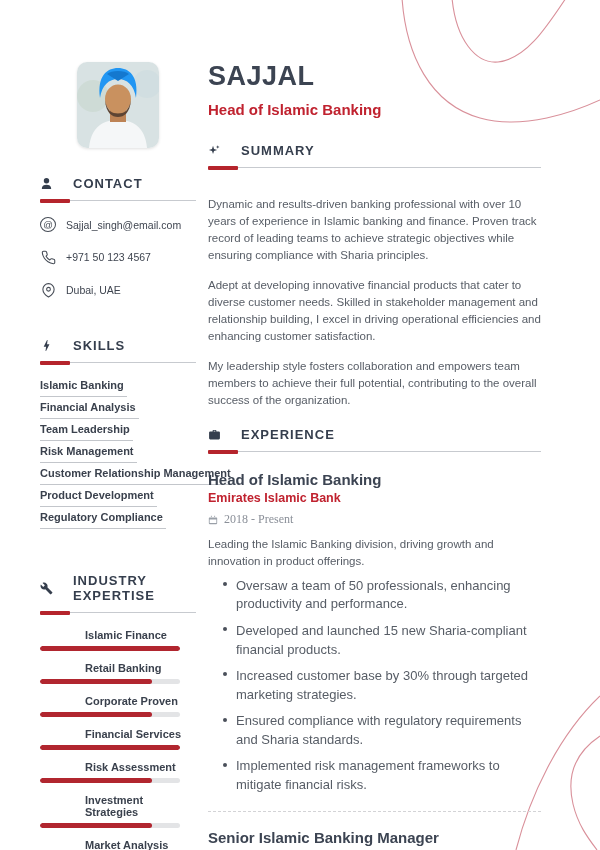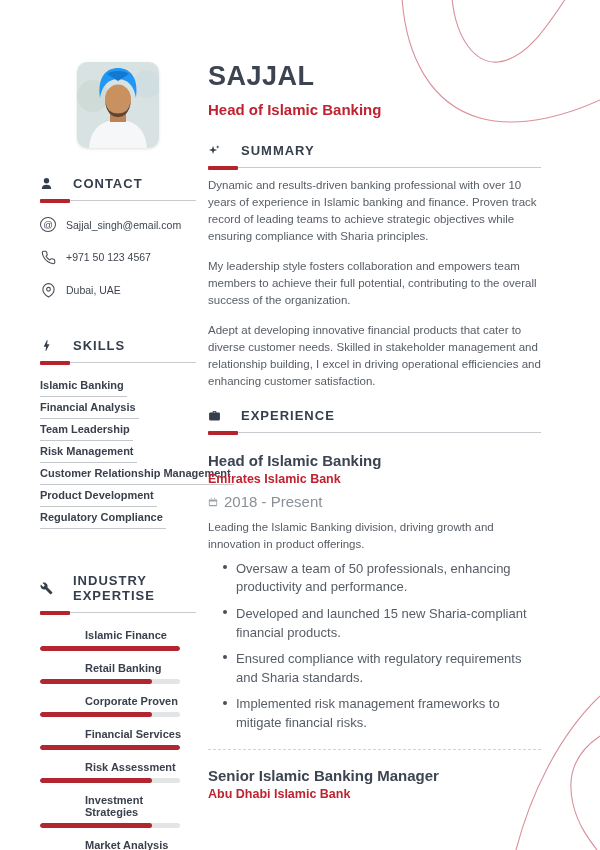--- a/index.html
+++ b/index.html
@@ -54,28 +54,28 @@
   .fill{height:100%;background:#b1262f;border-radius:3px;}
 
   
   .main{position:absolute;left:208px;top:60px;width:333px;}
   .name{margin:0;font-size:27px;line-height:33px;font-weight:600;color:#3c4452;letter-spacing:.5px;}
   .name span{display:block;}
   .job-title{margin-top:8px;font-size:15px;font-weight:bold;color:#c0222f;}
 
   .summary-sec{margin-top:25px;}
   .summary-sec p{margin:0 0 13px 0;font-size:11.5px;line-height:1.48;color:#575d66;}
-  .summary-sec .body{margin-top:7px;}
+  .summary-sec .body{margin-top:26px;}
 
   .experience-sec{margin-top:18px;}
   .job{margin-top:17px;}
   .job h3{margin:0;font-size:15px;font-weight:bold;color:#3c4452;}
   .company{margin-top:3px;font-size:12.5px;font-weight:bold;color:#c0222f;}
   .daterow{display:flex;align-items:center;gap:6px;margin-top:7px;
-      font-size:15px;color:#8a8f98;}
+      font-size:12px;color:#8a8f98;font-family:Liberation Serif, serif;}
   .daterow svg{width:10px;height:10px;fill:#9aa0a8;}
   .desc{margin:9px 0 0 0;font-size:11.5px;line-height:1.45;color:#575d66;}
   .bullets{list-style:none;margin:7px 0 0 0;padding:0 0 0 15px;}
   .bullets li{position:relative;padding:0 0 0 13px;margin-bottom:7.5px;
       font-size:13px;line-height:1.45;color:#575d66;}
   .bullets li::before{content:'';position:absolute;left:0;top:5.5px;width:4px;height:4px;
       border-radius:50%;background:#4a505a;}
   .job-sep{margin-top:16px;border-top:1px dashed #d3d3d6;height:0;}
 </style>
 </head>
@@ -236,22 +236,22 @@
           <svg viewBox="0 0 22 22">
               <path d="M8.5 3l1.7 5.3L15.5 10l-5.3 1.7L8.5 17l-1.7-5.3L1.5 10l5.3-1.7z"></path>
               <path d="M16.5 2l.8 2.2 2.2.8-2.2.8-.8 2.2-.8-2.2-2.2-.8 2.2-.8z"></path>
             </svg>
         </span>
         <span>SUMMARY</span>
       </h2>
       <div class="rule"></div>
       <div class="body">
         <p>Dynamic and results-driven banking professional with over 10 years of experience in Islamic banking and finance. Proven track record of leading teams to achieve strategic objectives while ensuring compliance with Sharia principles.</p>
+        <p>Adept at developing innovative financial products that cater to diverse customer needs. Skilled in stakeholder management and relationship building, I excel in driving operational efficiencies and enhancing customer satisfaction.</p>
         <p>My leadership style fosters collaboration and empowers team members to achieve their full potential, contributing to the overall success of the organization.</p>
-        <p>Adept at developing innovative financial products that cater to diverse customer needs. Skilled in stakeholder management and relationship building, I excel in driving operational efficiencies and enhancing customer satisfaction.</p>
       </div>
     </section>
 
     <section class="experience-sec">
       <h2 class="sec-h">
         <span class="ico">
           <svg viewBox="0 0 24 24">
               <path d="M10 3.5h4a1.5 1.5 0 0 1 1.5 1.5v1.5H20a2 2 0 0 1 2 2V19a2 2 0 0 1-2 2H4a2 2 0 0 1-2-2V8.5a2 2 0 0 1 2-2h4.5V5A1.5 1.5 0 0 1 10 3.5zm.5 1.5v1.5h3V5z"></path>
             </svg>
         </span>
@@ -265,20 +265,21 @@
         <div class="daterow">
           <svg viewBox="0 0 24 24">
               <path d="M7 2h2v3H7zM15 2h2v3h-2zM3 6h18a1 1 0 0 1 1 1v13a2 2 0 0 1-2 2H4a2 2 0 0 1-2-2V7a1 1 0 0 1 1-1zm1 5v8h16v-8z"></path>
             </svg>
           <span>2018 - Present</span>
         </div>
         <p class="desc">Leading the Islamic Banking division, driving growth and innovation in product offerings.</p>
         <ul class="bullets">
           <li>Oversaw a team of 50 professionals, enhancing productivity and performance.</li>
           <li>Developed and launched 15 new Sharia-compliant financial products.</li>
+          <li>Increased customer base by 30% through targeted marketing strategies.</li>
           <li>Ensured compliance with regulatory requirements and Sharia standards.</li>
           <li>Implemented risk management frameworks to mitigate financial risks.</li>
         </ul>
       </article>
 
       <div class="job-sep"></div>
 
       <article class="job">
         <h3>Senior Islamic Banking Manager</h3>
         <div class="company">Abu Dhabi Islamic Bank</div>

